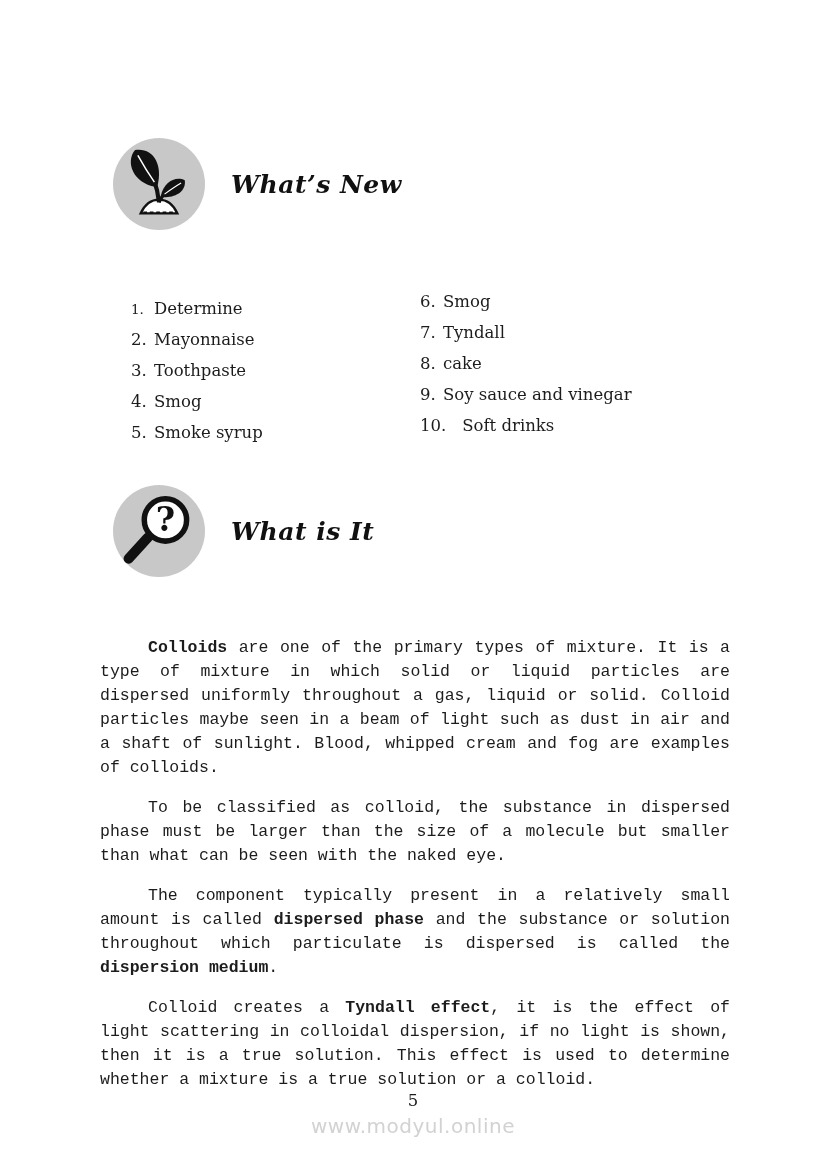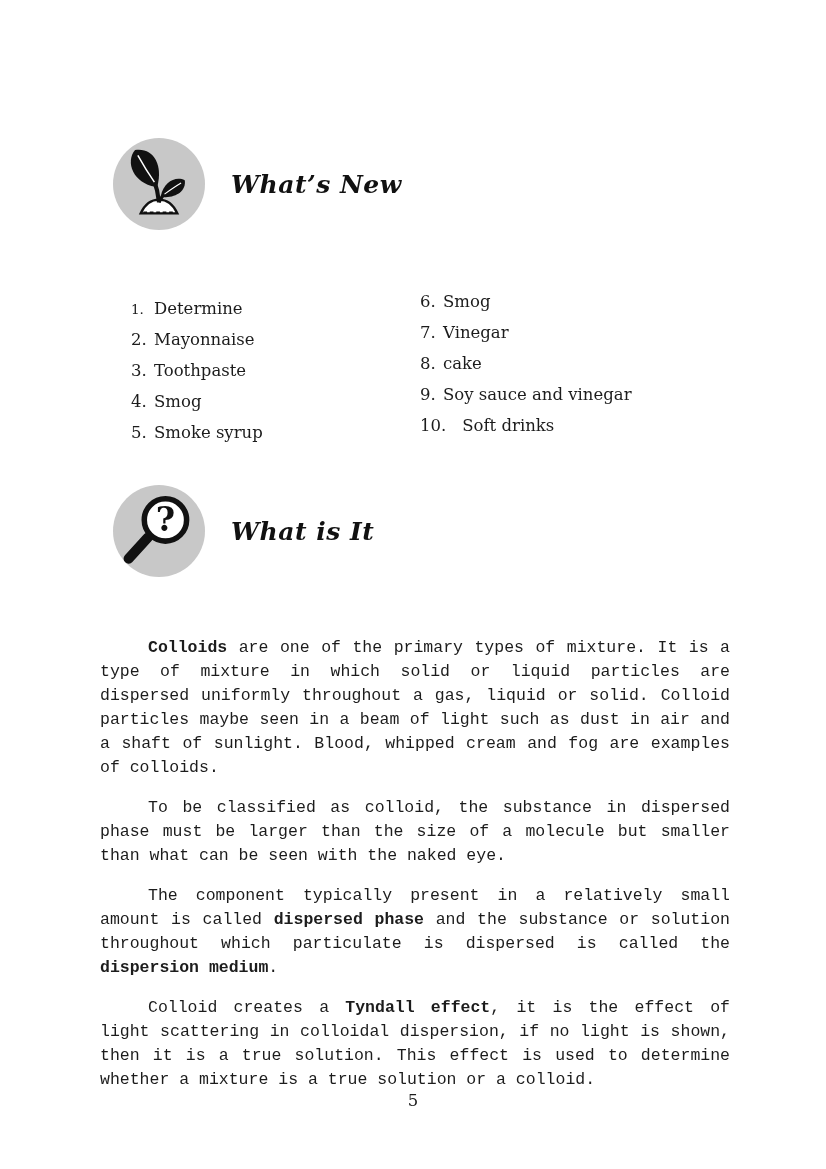--- a/index.html
+++ b/index.html
@@ -134,21 +134,21 @@
         <span class="item-label">Smoke syrup</span>
       </li>
     </ul>
     <ul class="col-right">
       <li>
         <span class="item-num">6.</span>
         <span class="item-label">Smog</span>
       </li>
       <li>
         <span class="item-num">7.</span>
-        <span class="item-label">Vinegar</span>
+        <span class="item-label">Tyndall</span>
       </li>
       <li>
         <span class="item-num">8.</span>
         <span class="item-label">cake</span>
       </li>
       <li>
         <span class="item-num">9.</span>
         <span class="item-label">Soy sauce and vinegar</span>
       </li>
       <li>
@@ -169,14 +169,15 @@
   </div>
 
   <div class="body-copy">
     <p><b>Colloids</b><span> are one of the primary types of mixture. It is a type of mixture in which solid or liquid particles are dispersed uniformly throughout a gas, liquid or solid. Colloid particles maybe seen in a beam of light such as dust in air and a shaft of sunlight. Blood, whipped cream and fog are examples of colloids.</span></p>
     <p><span>To be classified as colloid, the substance in dispersed phase must be larger than the size of a molecule but smaller than what can be seen with the naked eye.</span></p>
     <p><span>The component typically present in a relatively small amount is called </span><b>dispersed phase</b><span> and the substance or solution throughout which particulate is dispersed is called the </span><b>dispersion medium</b><span>.</span></p>
     <p><span>Colloid creates a </span><b>Tyndall effect</b><span>, it is the effect of light scattering in colloidal dispersion, if no light is shown, then it is a true solution. This effect is used to determine whether a mixture is a true solution or a colloid.</span></p>
   </div>
 
   <div class="page-number">5</div>
+  <div class="watermark">www.modyul.online</div>
 
 </div>
 
 </body></html>

